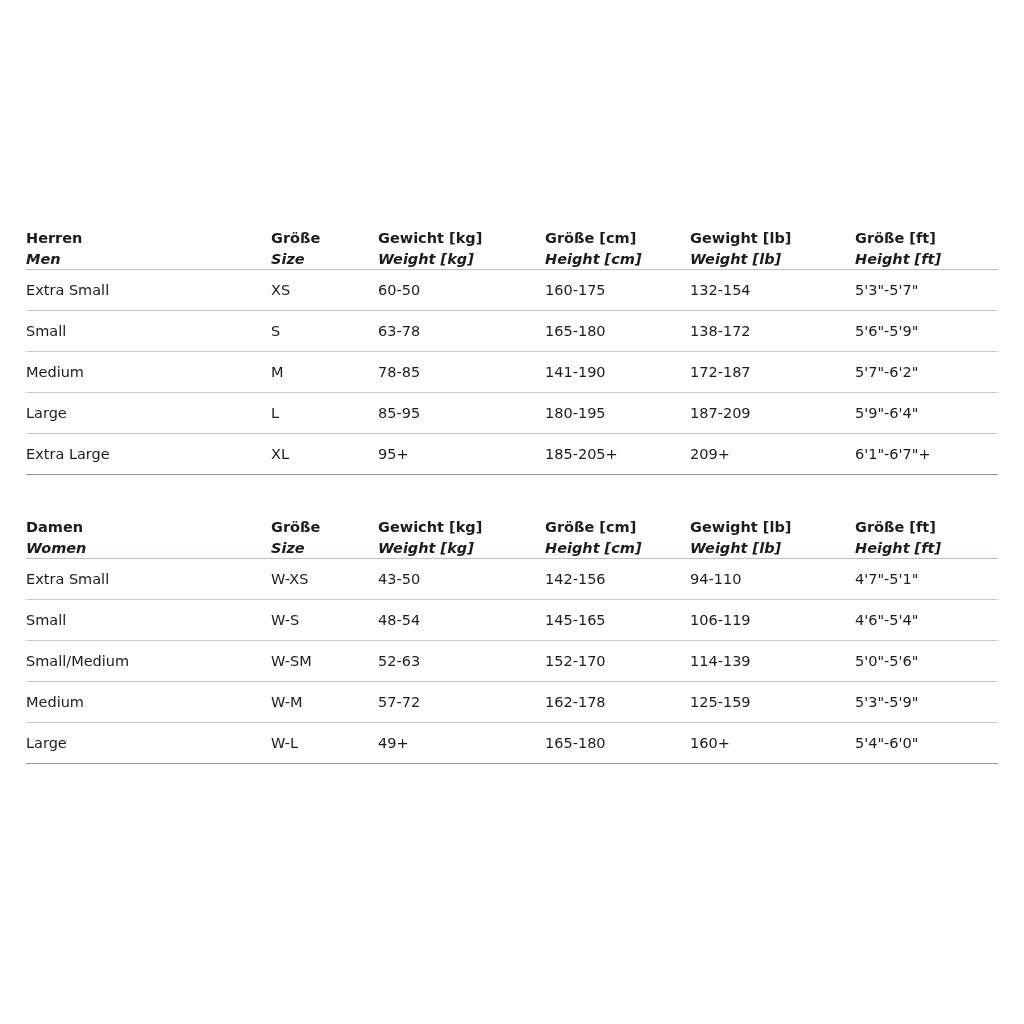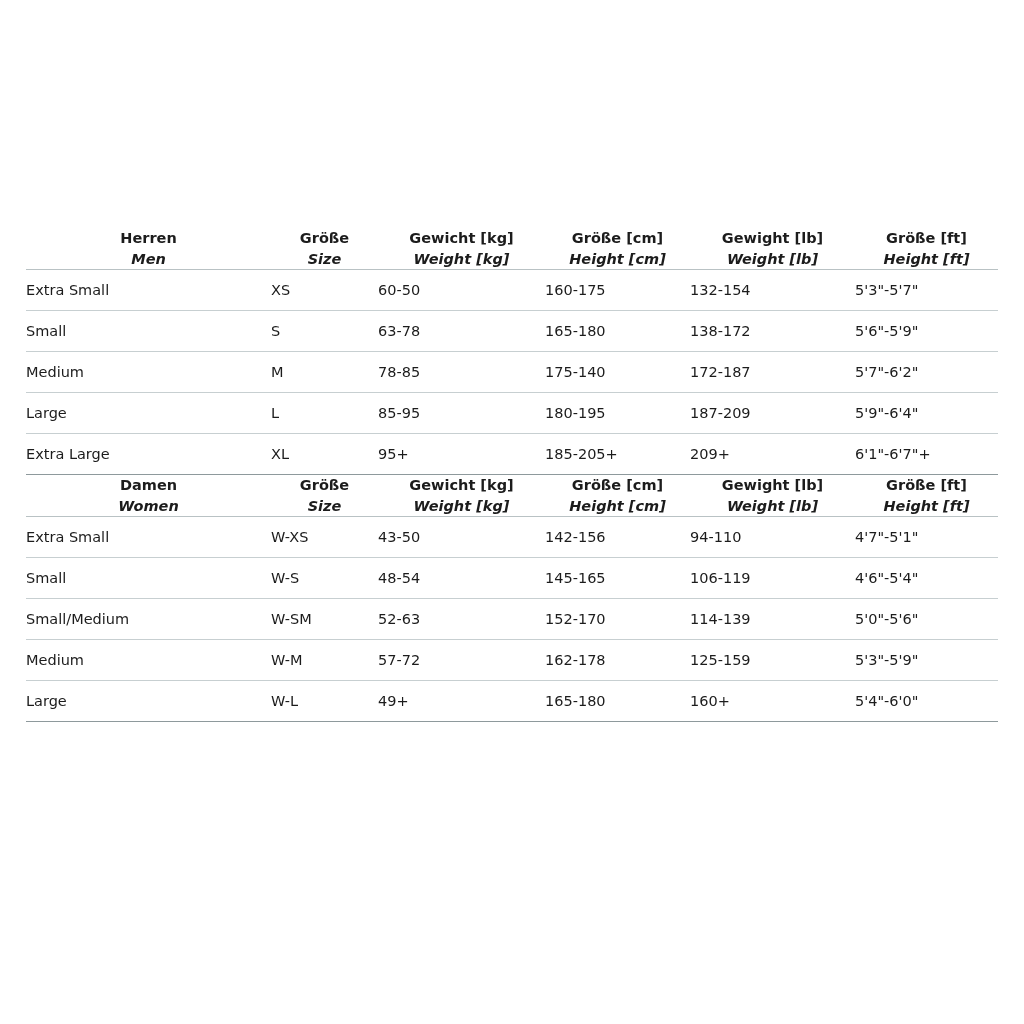--- a/index.html
+++ b/index.html
@@ -20,20 +20,21 @@
     left: 26px;
     top: 228px;
     width: 972px;
   }
   table.size-table {
     width: 972px;
     border-collapse: collapse;
     table-layout: fixed;
   }
   table.size-table + table.size-table {
+    margin-top: 42px;
   }
   table.size-table th,
   table.size-table td {
     text-align: left;
     vertical-align: top;
     padding: 0;
     font-size: 14.5px;
     color: #1c1c1c;
   }
   
@@ -45,21 +46,20 @@
   col.c5 { width: 143px; }
 
   thead th {
     font-weight: bold;
     padding-bottom: 16px;
     line-height: 1.42;
     font-size: 14.5px;
   }
   thead tr.header-row th {
     border-bottom: 1.6px solid #b9c2c4;
-    text-align: center;
   }
   thead th .line1 { display: block; }
   thead th .line2 { display: block; font-style: italic; }
 
   tbody td {
     height: 40px;
     line-height: 40px;
     border-bottom: 1.1px solid #c7cfd1;
     font-weight: normal;
     white-space: nowrap;
@@ -124,21 +124,21 @@
             <td>S</td>
             <td>63-78</td>
             <td>165-180</td>
             <td>138-172</td>
             <td>5'6"-5'9"</td>
           </tr>
           <tr>
             <td>Medium</td>
             <td>M</td>
             <td>78-85</td>
-            <td>175-140</td>
+            <td>141-190</td>
             <td>172-187</td>
             <td>5'7"-6'2"</td>
           </tr>
           <tr>
             <td>Large</td>
             <td>L</td>
             <td>85-95</td>
             <td>180-195</td>
             <td>187-209</td>
             <td>5'9"-6'4"</td>

